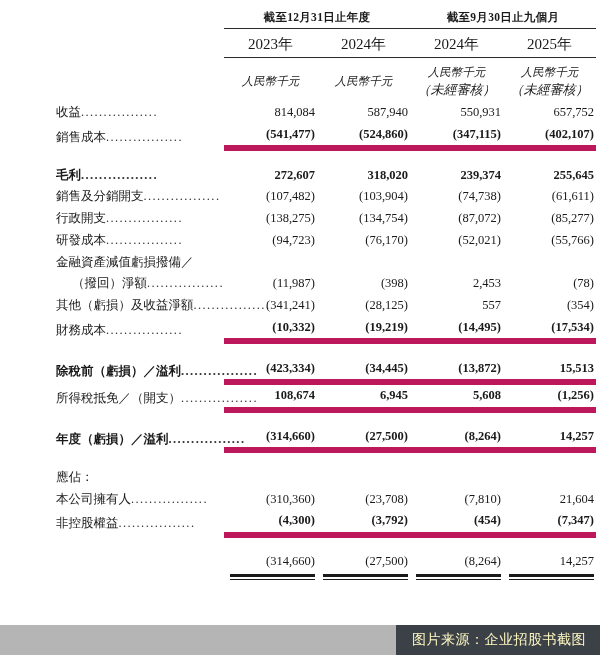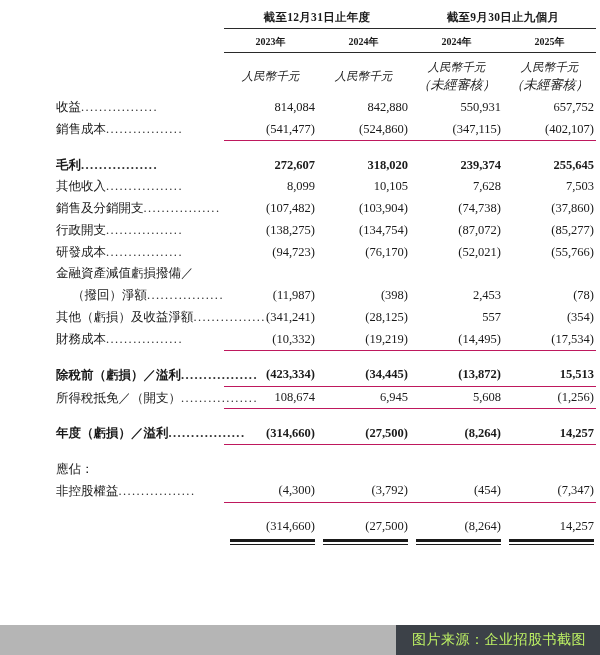--- a/index.html
+++ b/index.html
@@ -41,22 +41,22 @@
     font-weight: bold;
     padding: 10px 6px 3px 6px;
     letter-spacing: .3px;
     white-space: nowrap;
   }
   .hdr-group.ruled {
     border-bottom: 1px solid #2a2a2a;
   }
   .hdr-year {
     text-align: center;
-    font-size: 10px;
-    font-weight: bold;
+    font-size: 15px;
+    font-weight: normal;
     padding: 6px 6px 3px 6px;
     white-space: nowrap;
   }
   .hdr-year.ruled {
     border-bottom: 1px solid #2a2a2a;
   }
   .hdr-unit {
     text-align: center;
     font-size: 11.5px;
     font-style: italic;
@@ -89,21 +89,21 @@
   td.num {
     font-size: 12.5px;
     text-align: right;
     padding: 1.5px 2px 1.5px 6px;
     white-space: nowrap;
     vertical-align: bottom;
     line-height: 1.5;
     font-variant-numeric: lining-nums tabular-nums;
   }
   tr.bold td { font-weight: bold; }
-  td.num.rule-bot  { border-bottom: 1px solid #be185d; }
+  td.num.rule-bot  { border-bottom: 6px solid #be185d; font-weight: bold; }
 
   tr.gap td { height: 13px; padding: 0; font-size: 0; line-height: 0; }
 
   
   .dbl {
     padding-top: 3px;
   }
   .dbl .bar-thick {
     height: 3px;
     background: #1a1a1a;
@@ -130,21 +130,21 @@
     height: 30px;
     background: #3c4148;
     display: flex;
     align-items: center;
     padding: 0 14px 0 16px;
     box-sizing: border-box;
   }
   .wm-text {
     font-family: "Liberation Sans", "DejaVu Sans", sans-serif;
     font-size: 14px;
-    color: #bef264;
+    color: #fef9c3;
     white-space: nowrap;
     letter-spacing: .5px;
   }
 </style>
 </head>
 <body>
 
 <div class="sheet">
 
   <table class="fin">
@@ -185,21 +185,21 @@
         <td class="hdr-unit">
           <span>人民幣千元</span>
           <span class="sub">（未經審核）</span>
         </td>
       </tr>
     </thead>
     <tbody id="fin-body">
         <tr>
           <td class="label"><span>收益</span><span class="lead">.................</span></td>
           <td class="num">814,084</td>
-          <td class="num">842,880</td>
+          <td class="num">587,940</td>
           <td class="num">550,931</td>
           <td class="num">657,752</td>
         </tr>
         <tr>
           <td class="label"><span>銷售成本</span><span class="lead">.................</span></td>
           <td class="num rule-bot">(541,477)</td>
           <td class="num rule-bot">(524,860)</td>
           <td class="num rule-bot">(347,115)</td>
           <td class="num rule-bot">(402,107)</td>
         </tr>
@@ -207,32 +207,25 @@
           <td colspan="5"></td>
         </tr>
         <tr class="bold">
           <td class="label"><span>毛利</span><span class="lead">.................</span></td>
           <td class="num">272,607</td>
           <td class="num">318,020</td>
           <td class="num">239,374</td>
           <td class="num">255,645</td>
         </tr>
         <tr>
-          <td class="label"><span>其他收入</span><span class="lead">.................</span></td>
-          <td class="num">8,099</td>
-          <td class="num">10,105</td>
-          <td class="num">7,628</td>
-          <td class="num">7,503</td>
-        </tr>
-        <tr>
           <td class="label"><span>銷售及分銷開支</span><span class="lead">.................</span></td>
           <td class="num">(107,482)</td>
           <td class="num">(103,904)</td>
           <td class="num">(74,738)</td>
-          <td class="num">(37,860)</td>
+          <td class="num">(61,611)</td>
         </tr>
         <tr>
           <td class="label"><span>行政開支</span><span class="lead">.................</span></td>
           <td class="num">(138,275)</td>
           <td class="num">(134,754)</td>
           <td class="num">(87,072)</td>
           <td class="num">(85,277)</td>
         </tr>
         <tr>
           <td class="label"><span>研發成本</span><span class="lead">.................</span></td>
@@ -298,20 +291,27 @@
         </tr>
         <tr class="gap">
           <td colspan="5"></td>
         </tr>
         <tr>
           <td class="label"><span>應佔：</span></td>
           <td class="num"></td>
           <td class="num"></td>
           <td class="num"></td>
           <td class="num"></td>
+        </tr>
+        <tr>
+          <td class="label"><span>本公司擁有人</span><span class="lead">.................</span></td>
+          <td class="num">(310,360)</td>
+          <td class="num">(23,708)</td>
+          <td class="num">(7,810)</td>
+          <td class="num">21,604</td>
         </tr>
         <tr>
           <td class="label"><span>非控股權益</span><span class="lead">.................</span></td>
           <td class="num rule-bot">(4,300)</td>
           <td class="num rule-bot">(3,792)</td>
           <td class="num rule-bot">(454)</td>
           <td class="num rule-bot">(7,347)</td>
         </tr>
         <tr class="gap">
           <td colspan="5"></td>

